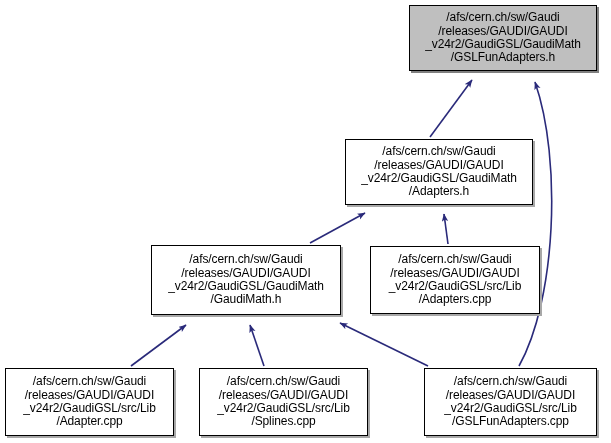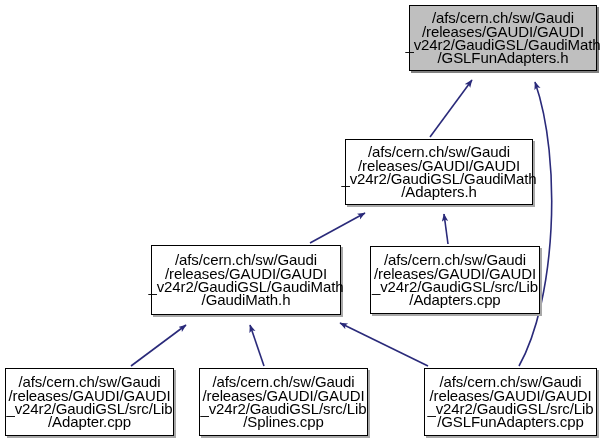--- a/index.html
+++ b/index.html
@@ -26,21 +26,21 @@
   .node {
     position: absolute;
     box-sizing: border-box;
     display: flex;
     align-items: center;
     justify-content: center;
     text-align: center;
     border: 1px solid #000000;
     background: #ffffff;
     color: #000000;
-    font-size: 15px;
+    font-size: 12px;
     line-height: 13.4px;
     letter-spacing: -0.1px;
     white-space: pre-line;
     padding: 1px 14px;
   }
   .node.root {
     background: #bfbfbf;
     border: 1px solid #000000;
     box-shadow: 2px 2px 0 0 #808080;
   }

